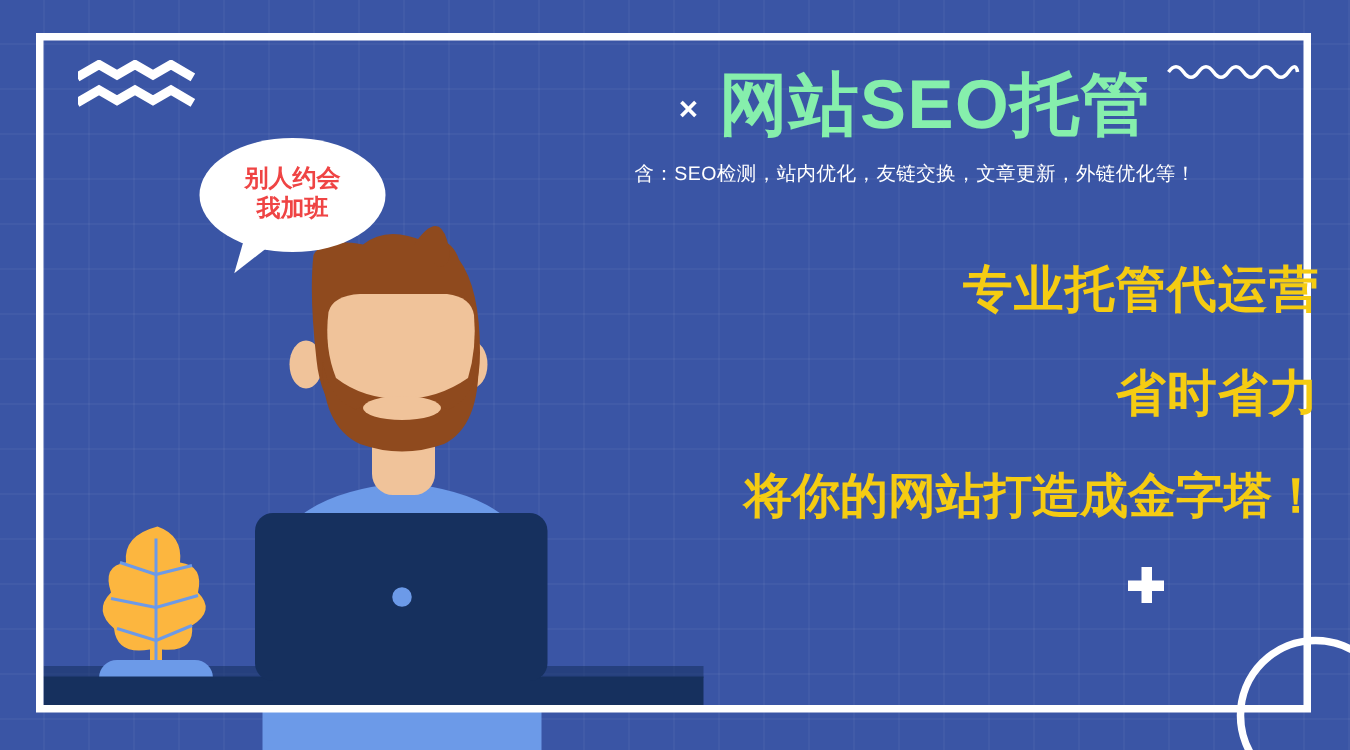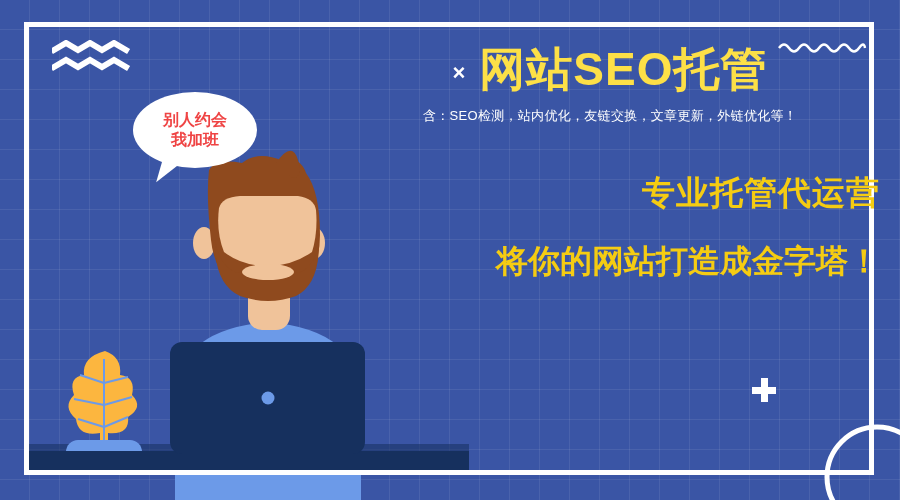--- a/index.html
+++ b/index.html
@@ -64,21 +64,21 @@
   }
   #title-row {
     display: flex; align-items: center; justify-content: center;
     gap: 14px;
   }
   #title-x {
     color: #ffffff; font-size: 22px; font-weight: bold; line-height: 1;
     transform: translateY(4px);
   }
   #main-title {
-    color: #fde047;
+    color: #86efac;
     font-size: 46px;
     font-weight: bold;
     letter-spacing: 1px;
     line-height: 1.1;
     white-space: nowrap;
   }
   #subtitle {
     margin-top: 12px;
     color: #ffffff;
     font-size: 13px;
@@ -250,16 +250,17 @@
   <div id="heading">
     <div id="title-row">
       <span id="title-x">×</span>
       <span id="main-title">网站SEO托管</span>
     </div>
     <div id="subtitle">含：SEO检测，站内优化，友链交换，文章更新，外链优化等！</div>
   </div>
 
   <div id="slogans">
     <div class="slogan">专业托管代运营</div>
+    <div class="slogan">省时省力</div>
     <div class="slogan wide">将你的网站打造成金字塔！</div>
   </div>
 
 </div>
 
 </body></html>

